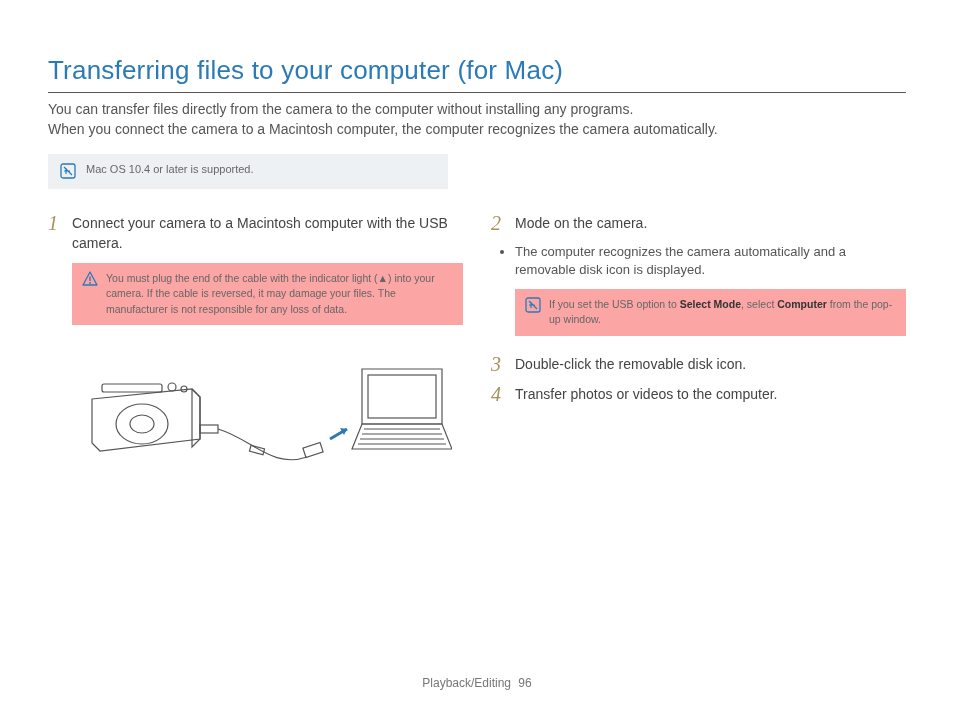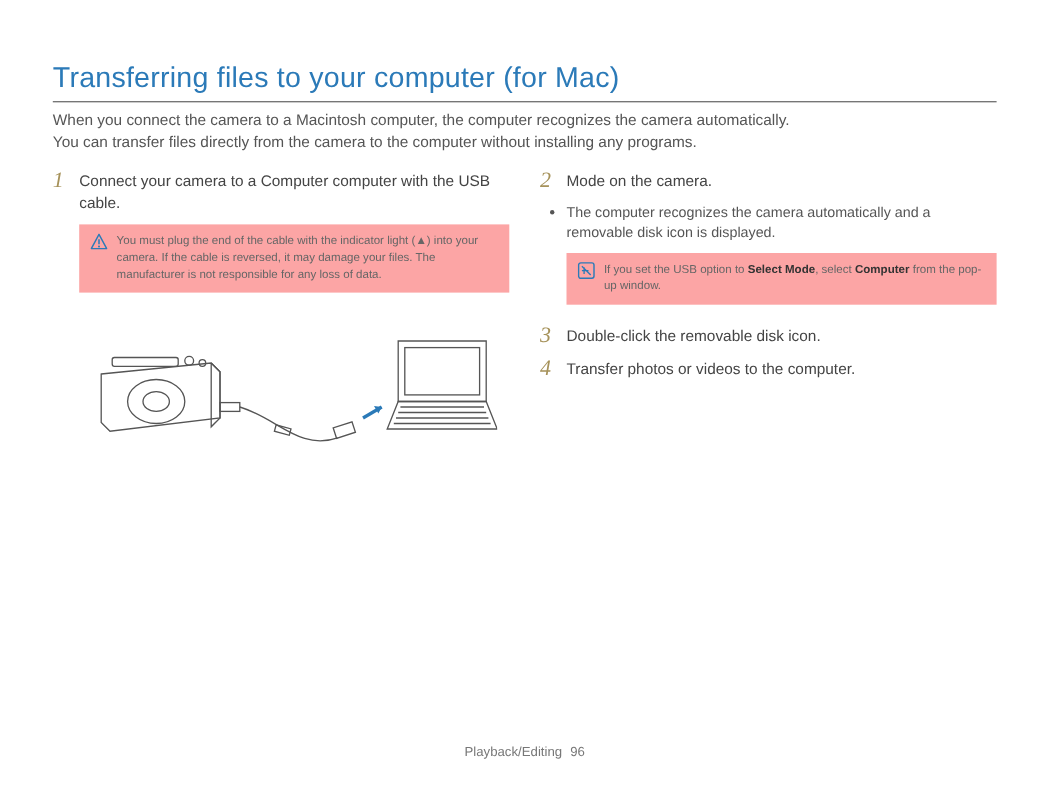--- a/index.html
+++ b/index.html
@@ -110,31 +110,40 @@
   }
   .footer .sec { margin-right: 4px; }
 </style>
 </head>
 <body>
 
 <div class="page">
   <h1 class="title">Transferring files to your computer (for Mac)</h1>
   <hr class="title-rule">
   <div class="intro">
+    <div>You can transfer files directly from the camera to the computer without installing any programs.</div>
     <div>When you connect the camera to a Macintosh computer, the computer recognizes the camera automatically.</div>
-    <div>You can transfer files directly from the camera to the computer without installing any programs.</div>
-  </div>
-
+  </div>
+
+  <div class="notebox">
+    <span class="icon">
+      <svg width="16" height="16" viewBox="0 0 16 16">
+        <rect x="1" y="1" width="14" height="14" rx="2" fill="none" stroke="#2b7ab8" stroke-width="1.3"></rect>
+        <path d="M4 4 L12 12 M4 8 L10 8 M6 5 L6 11" stroke="#2b7ab8" stroke-width="1.2" fill="none"></path>
+      </svg>
+    </span>
+    <span class="txt">Mac OS 10.4 or later is supported.</span>
+  </div>
 
   <div class="cols">
 
     <div class="col">
       <div class="step">
         <span class="num">1</span>
-        <span class="body">Connect your camera to a Computer computer with the USB cable.</span>
+        <span class="body">Connect your camera to a Macintosh computer with the USB camera.</span>
       </div>
 
       <div class="mini-note warn" style="margin-left:24px;">
         <span class="icon">
           <svg width="16" height="16" viewBox="0 0 16 16">
             <path d="M8 1 L15 14 L1 14 Z" fill="none" stroke="#2b7ab8" stroke-width="1.3" stroke-linejoin="round"></path>
             <line x1="8" y1="5.5" x2="8" y2="10" stroke="#2b7ab8" stroke-width="1.4"></line>
             <circle cx="8" cy="12" r="0.9" fill="#2b7ab8"></circle>
           </svg>
         </span>

